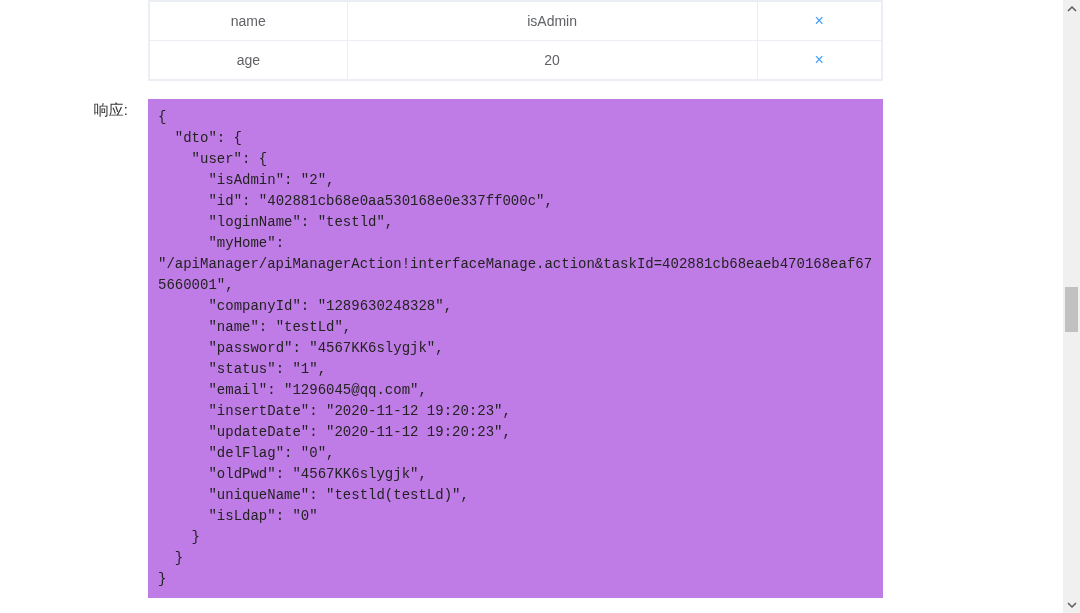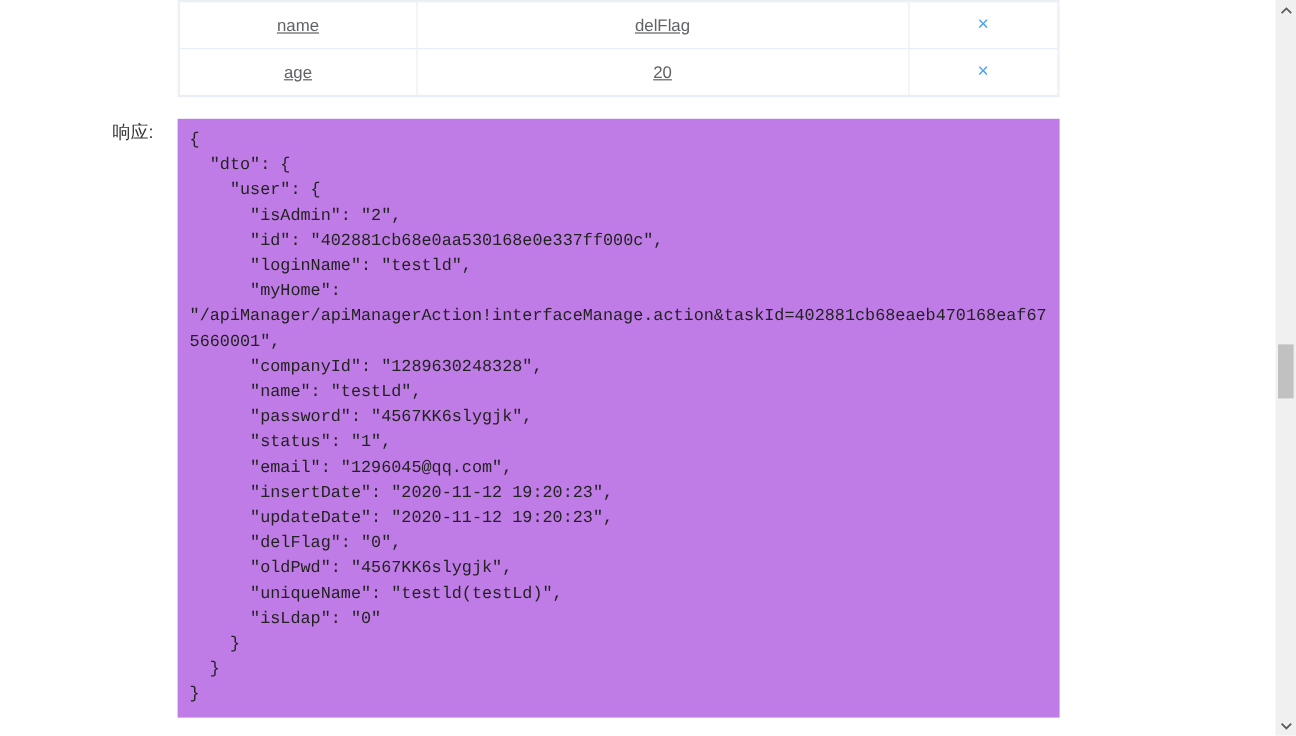--- a/index.html
+++ b/index.html
@@ -72,21 +72,20 @@
       border-collapse: collapse;
       table-layout: fixed;
     }
     td {
       border: 1px solid #ebeef5;
       padding: 10px 8px;
       text-align: center;
       font-size: 14px;
       color: #606266;
       vertical-align: middle;
-      text-decoration: underline;
     }
     td.key-col {
       width: 27%;
     }
     td.val-col {
       width: 56%;
     }
     td.action-col {
       width: 17%;
     }
@@ -128,21 +127,21 @@
 <body>
 
 <div class="page-container">
   <div class="content-area">
 
     <div class="table-wrapper">
       <table>
         <tbody>
           <tr>
             <td class="key-col">name</td>
-            <td class="val-col">delFlag</td>
+            <td class="val-col">isAdmin</td>
             <td class="action-col">
               <span class="delete-btn">×</span>
             </td>
           </tr>
           <tr>
             <td class="key-col">age</td>
             <td class="val-col">20</td>
             <td class="action-col">
               <span class="delete-btn">×</span>
             </td>

